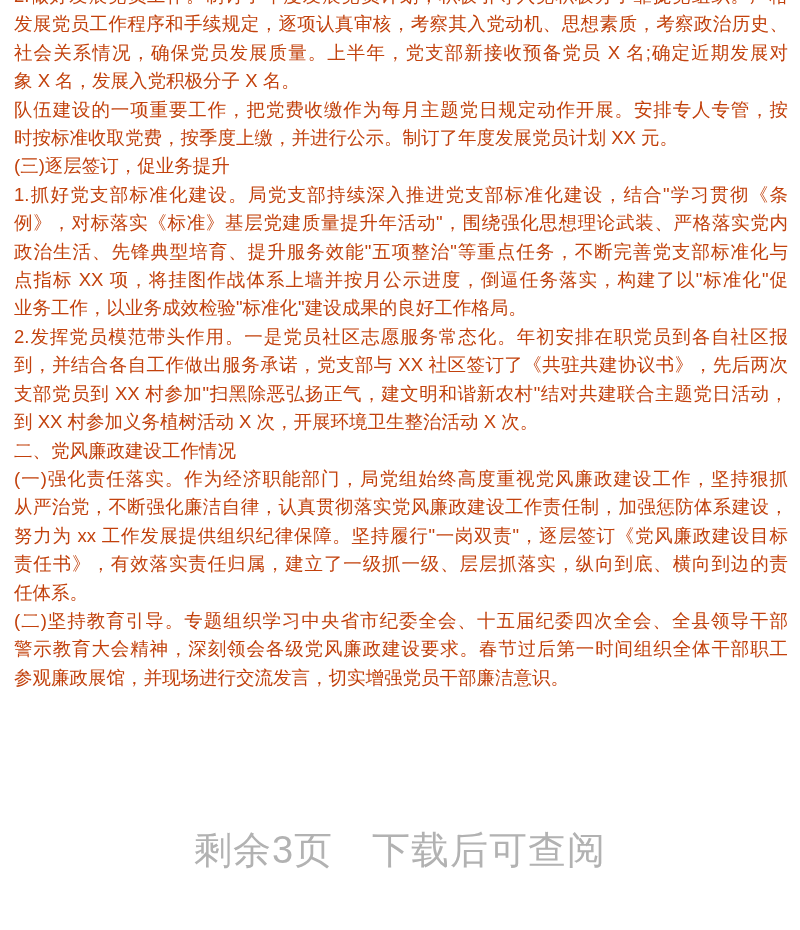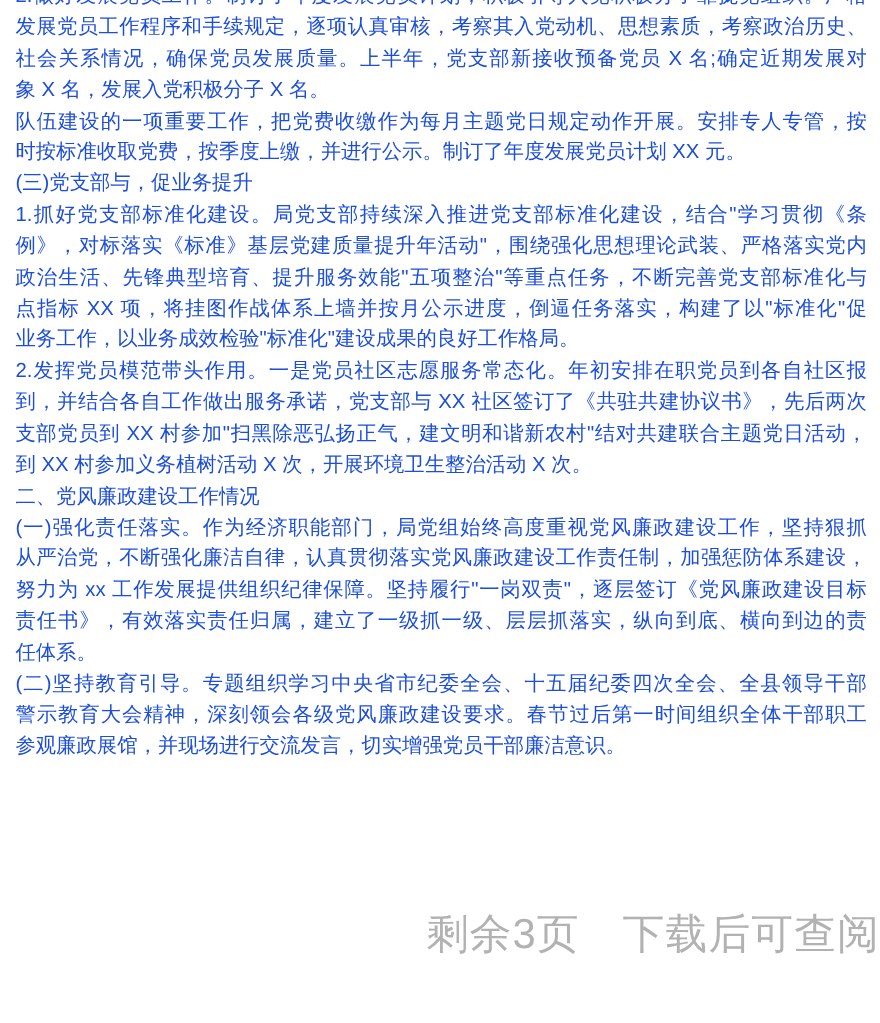--- a/index.html
+++ b/index.html
@@ -13,50 +13,50 @@
     }
     .textblock {
       position: absolute;
       left: 14px;
       top: -18px;
       width: 774px;
     }
     .line {
       font-size: 18.5px;
       line-height: 28.4px;
-      color: #1d4ed8;
+      color: #c2410c;
       text-align: justify;
       text-align-last: justify;
       word-break: break-all;
     }
     .line.end { text-align-last: left; }
     .line.bold { font-weight: normal; }
     .watermark {
       position: absolute;
       left: 0;
       top: 826px;
       width: 800px;
-      text-align: right;
+      text-align: center;
       font-size: 38px;
       line-height: 48px;
       color: #b2b2b2;
       letter-spacing: 1px;
     }
   </style>
 </head>
 <body>
 
 <div class="textblock">
   <div class="line">2.做好发展党员工作。制订了年度发展党员计划，积极引导入党积极分子靠拢党组织。严格</div>
   <div class="line">发展党员工作程序和手续规定，逐项认真审核，考察其入党动机、思想素质，考察政治历史、</div>
   <div class="line">社会关系情况，确保党员发展质量。上半年，党支部新接收预备党员 X 名;确定近期发展对</div>
   <div class="line end">象 X 名，发展入党积极分子 X 名。</div>
   <div class="line">队伍建设的一项重要工作，把党费收缴作为每月主题党日规定动作开展。安排专人专管，按</div>
   <div class="line end">时按标准收取党费，按季度上缴，并进行公示。制订了年度发展党员计划 XX 元。</div>
-  <div class="line end">(三)党支部与，促业务提升</div>
+  <div class="line end">(三)逐层签订，促业务提升</div>
   <div class="line">1.抓好党支部标准化建设。局党支部持续深入推进党支部标准化建设，结合"学习贯彻《条</div>
   <div class="line">例》，对标落实《标准》基层党建质量提升年活动"，围绕强化思想理论武装、严格落实党内</div>
   <div class="line">政治生活、先锋典型培育、提升服务效能"五项整治"等重点任务，不断完善党支部标准化与</div>
   <div class="line">点指标 XX 项，将挂图作战体系上墙并按月公示进度，倒逼任务落实，构建了以"标准化"促</div>
   <div class="line end">业务工作，以业务成效检验"标准化"建设成果的良好工作格局。</div>
   <div class="line">2.发挥党员模范带头作用。一是党员社区志愿服务常态化。年初安排在职党员到各自社区报</div>
   <div class="line">到，并结合各自工作做出服务承诺，党支部与 XX 社区签订了《共驻共建协议书》，先后两次</div>
   <div class="line">支部党员到 XX 村参加"扫黑除恶弘扬正气，建文明和谐新农村"结对共建联合主题党日活动，</div>
   <div class="line end">到 XX 村参加义务植树活动 X 次，开展环境卫生整治活动 X 次。</div>
   <div class="line end bold">二、党风廉政建设工作情况</div>

